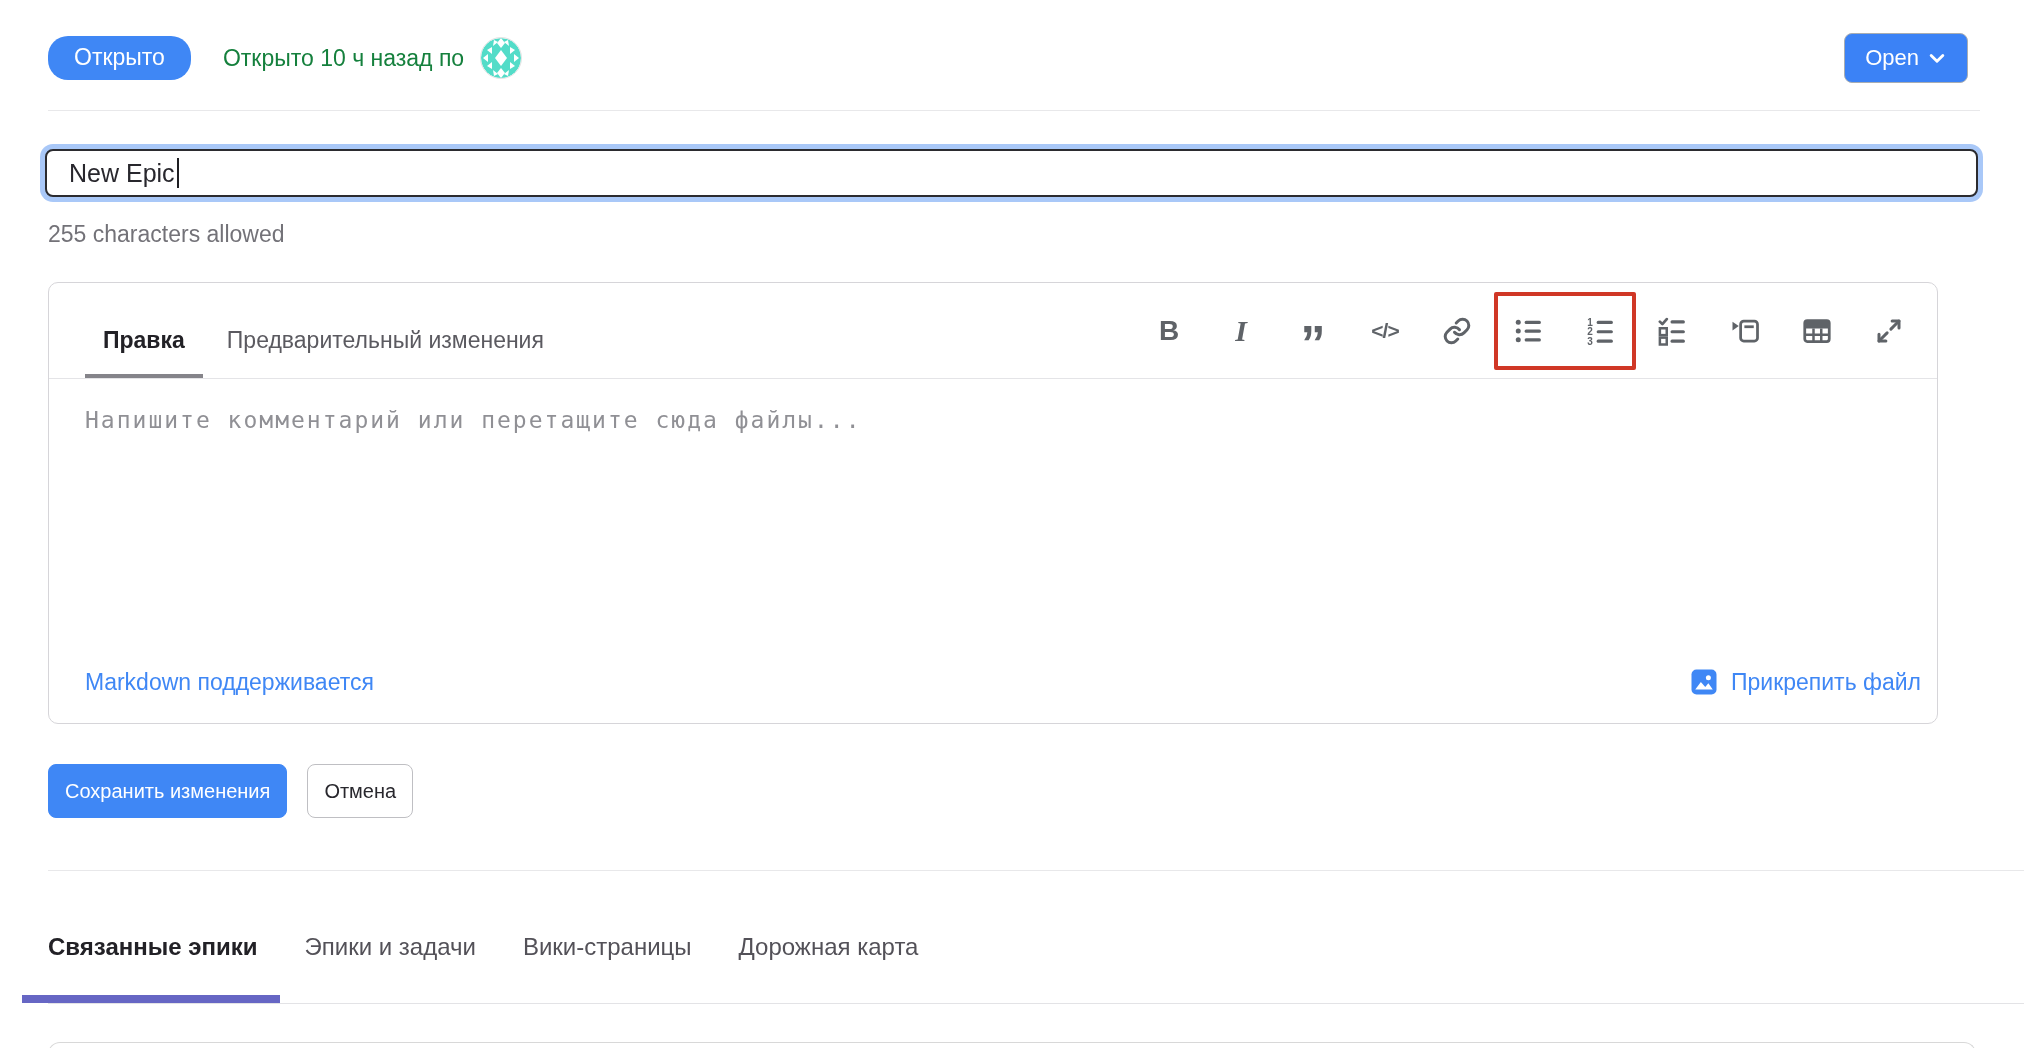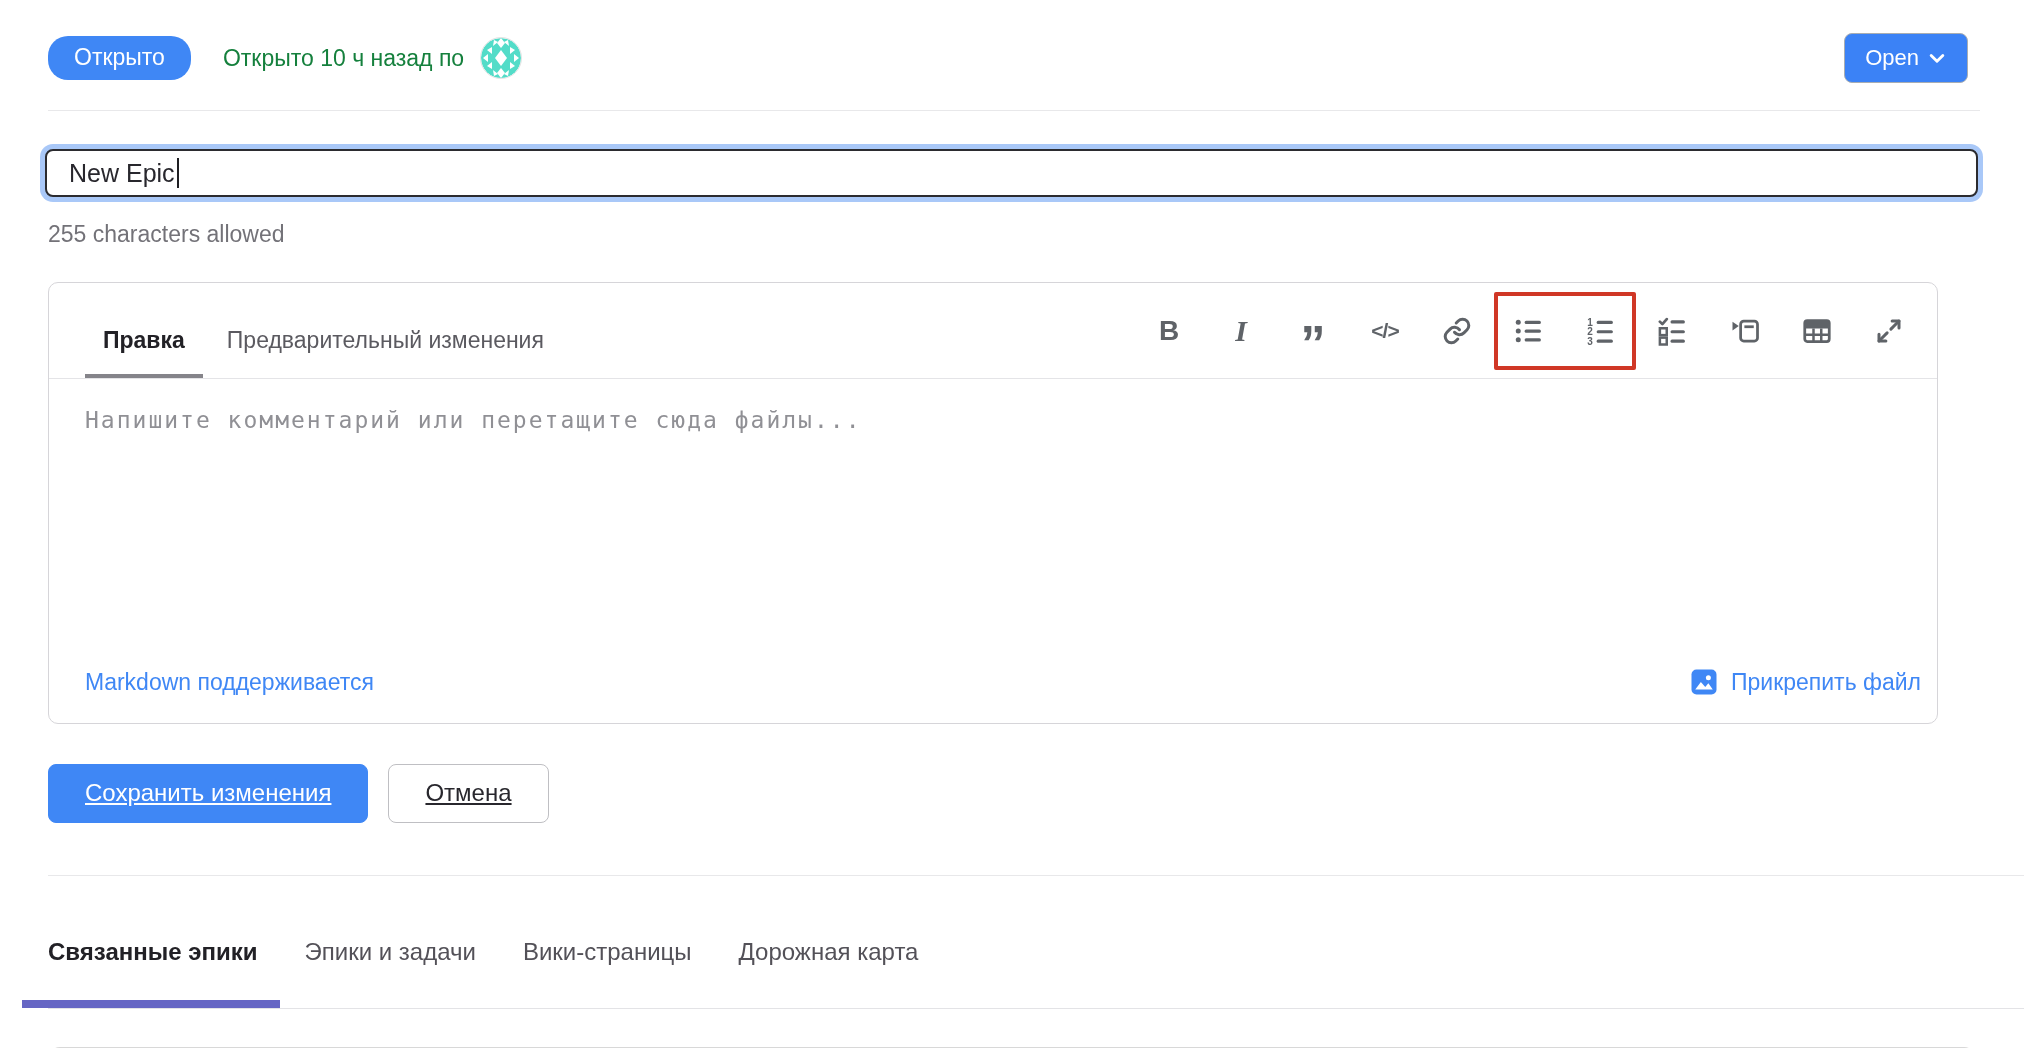--- a/index.html
+++ b/index.html
@@ -50,21 +50,21 @@
   .ed-body { height:288px; padding:28px 36px; }
   .placeholder { font-family:"DejaVu Sans Mono", monospace; font-size:23px; letter-spacing:2px;
     color:#909095; }
 
   .ed-footer { display:flex; justify-content:space-between; align-items:center; padding:0 16px 26px 36px; }
   .md-link { color:#3f87f5; font-size:23px; text-decoration:none; cursor:pointer; }
   .attach { display:flex; align-items:center; gap:12px; color:#3f87f5; font-size:23px; cursor:pointer; }
 
   
   .actions { display:flex; gap:20px; margin:40px 0 0 48px; }
-  .btn { font-size:24px; border-radius:8px; padding:14px 36px; cursor:pointer; line-height:1.2;text-decoration:underline; }
+  .btn { font-size:20px; border-radius:8px; padding:14px 16px; cursor:pointer; line-height:1.2; }
   .btn-primary { background:#3f87f5; border:1px solid #3f87f5; color:#fff; }
   .btn-secondary { background:#fff; border:1px solid #bfbfc3; color:#28272d; }
 
   
   .rel-divider { border:none; border-top:1px solid #e8e8ea; margin:52px 0 0 48px; }
   .rel-tabs { margin-left:48px; padding-top:26px; display:flex; gap:47px;
     border-bottom:1px solid #e3e3e6; }
   .rtab { font-size:24px; color:#535158; padding-bottom:42px; position:relative; cursor:pointer;
     white-space:nowrap;margin-top:36px; }
   .rtab.active { color:#222126; font-weight:700; }

